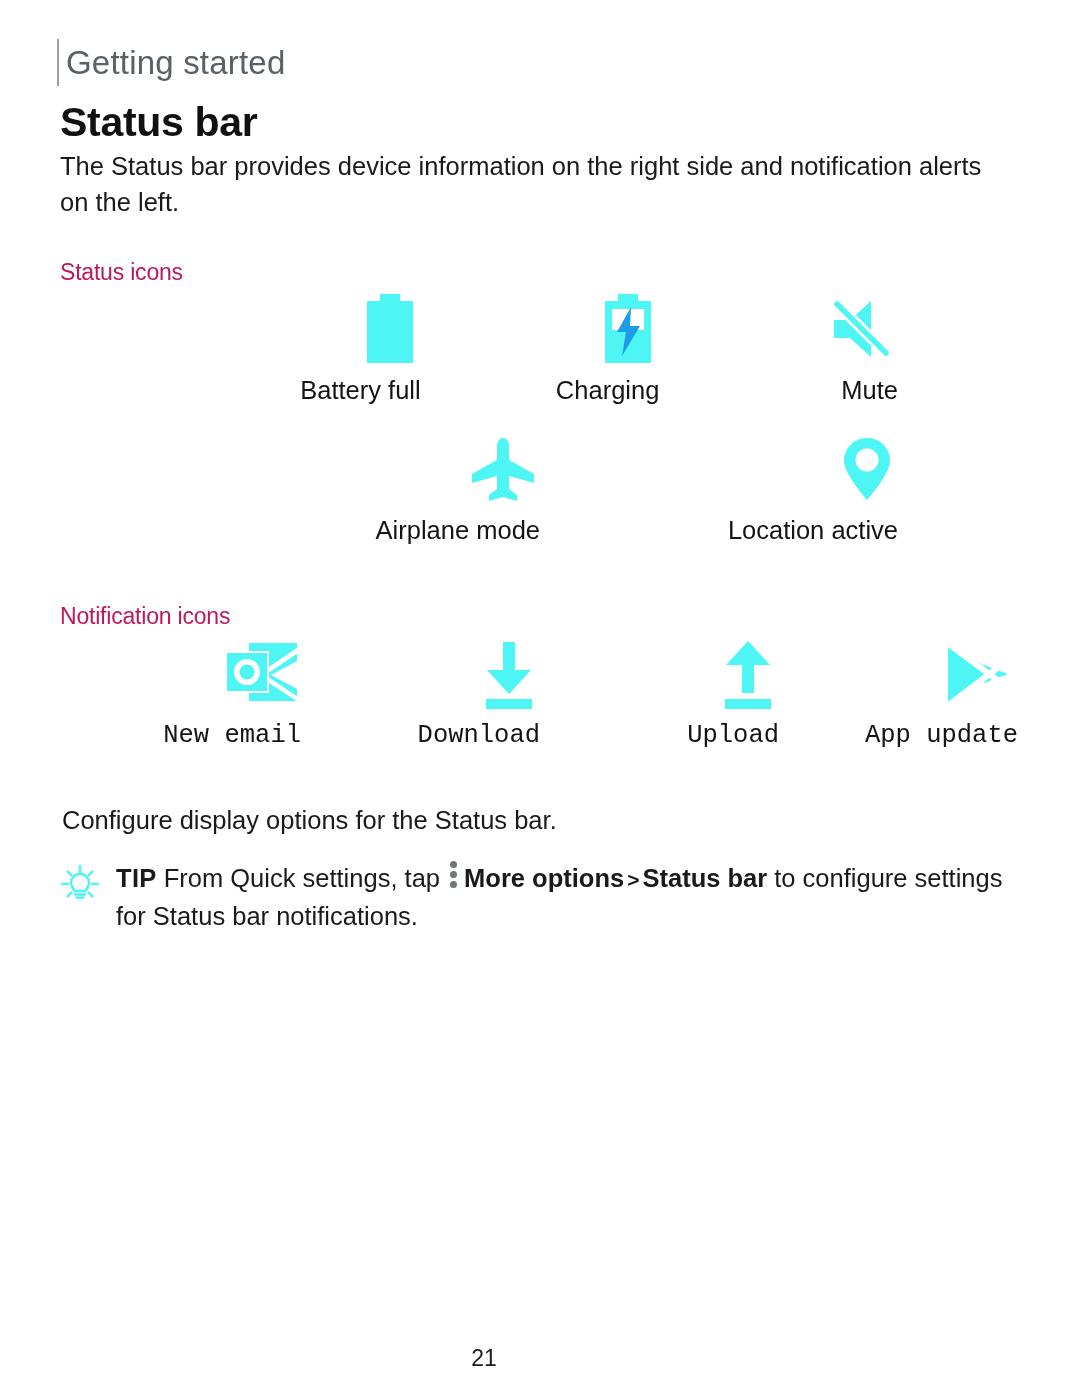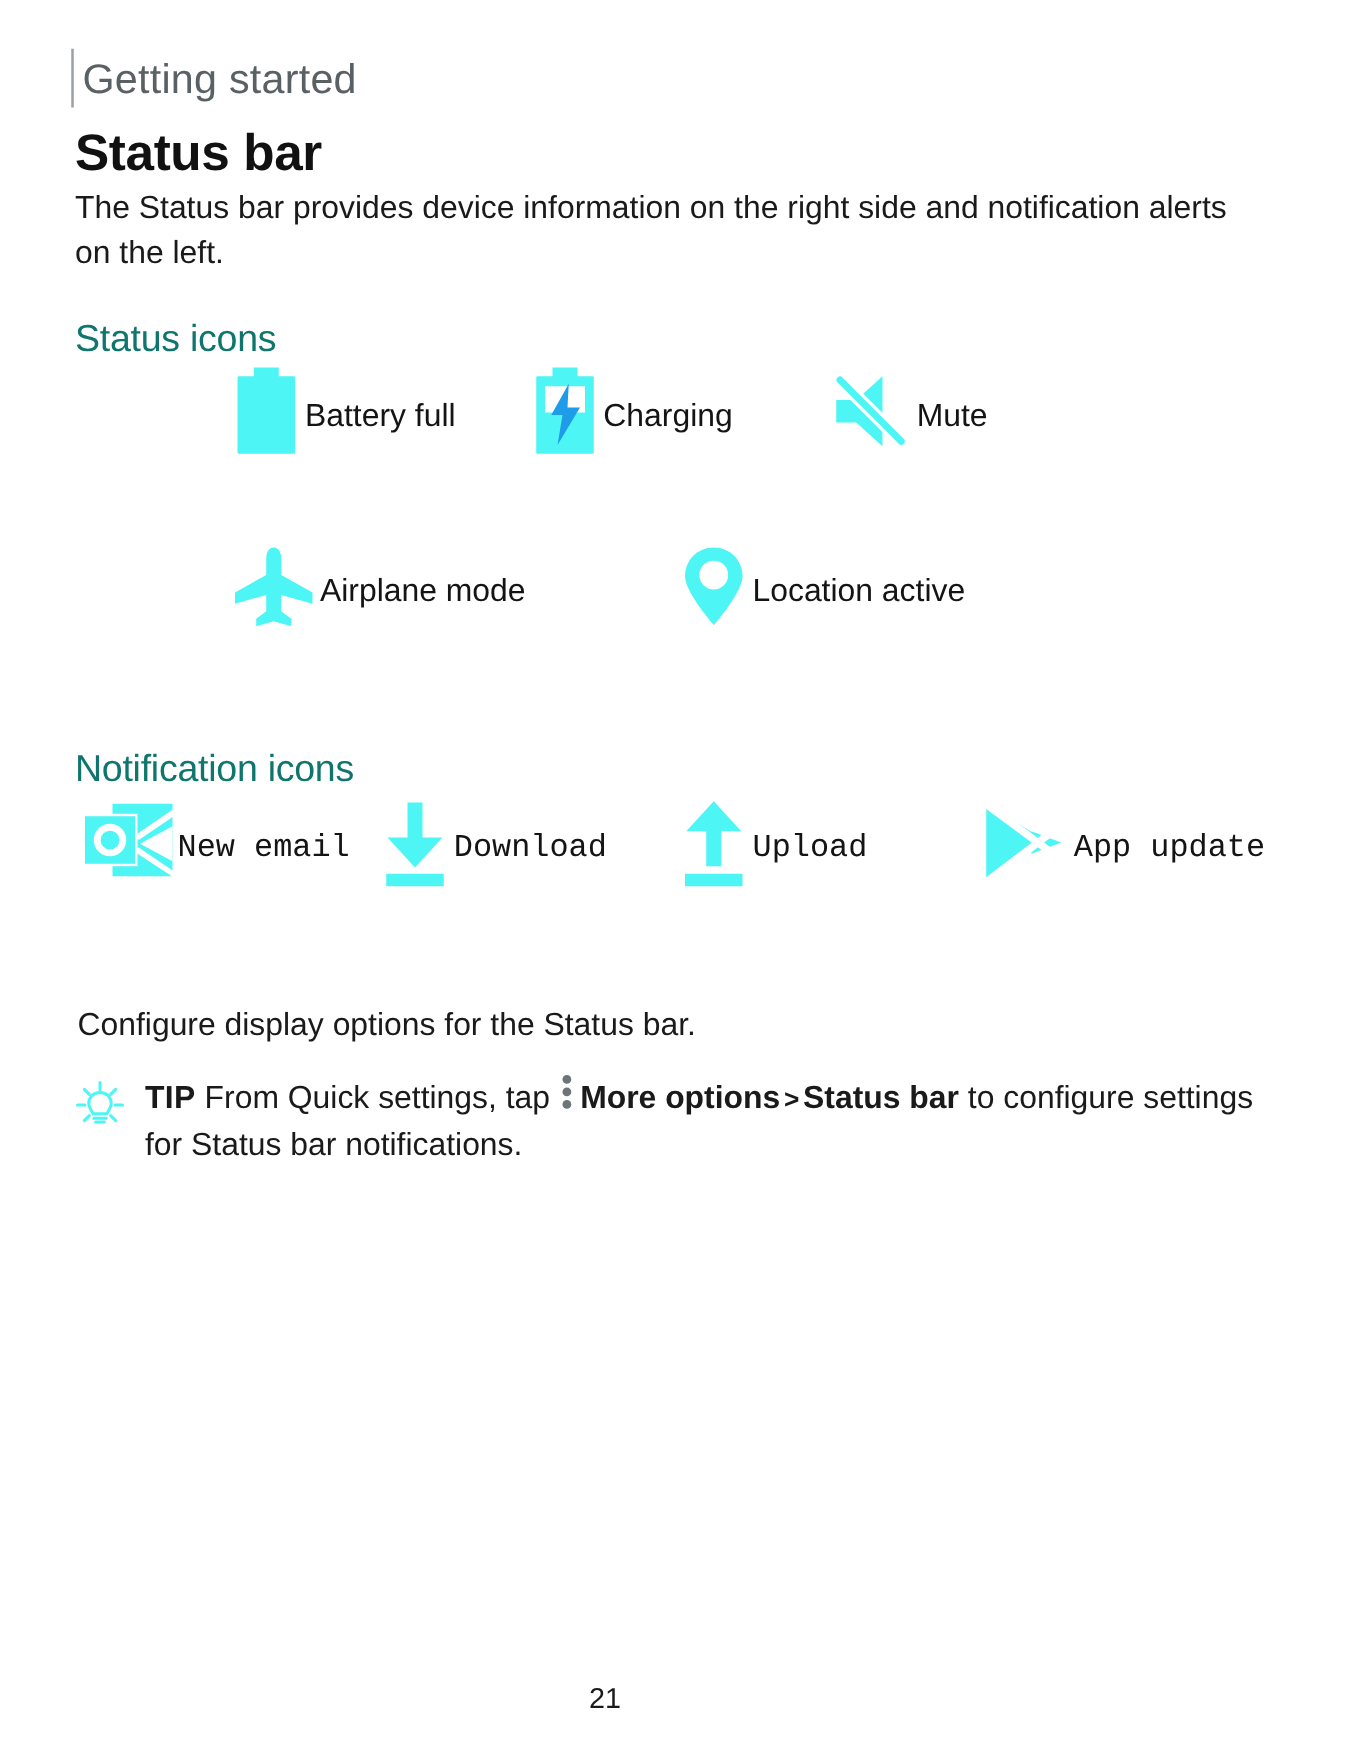--- a/index.html
+++ b/index.html
@@ -74,44 +74,44 @@
     font-size: 25.5px;
     font-weight: 400;
     line-height: 36px;
     color: #1a1a1a;
   }
 
   h2.sub-head {
     position: absolute;
     left: 60px;
     margin: 0;
-    font-size: 30px;
+    font-size: 23px;
     font-weight: 400;
     letter-spacing: -0.2px;
-    color: #0f766e;
+    color: #be185d;
     line-height: 40px;
     text-align: right;
   }
   h2.status-icons-head { top: 252px; }
   h2.notif-icons-head  { top: 596px; }
 
   
   .icon-grid {
     position: absolute;
     display: flex;
   }
   .status-grid-row1 { left: 182px; top: 292px; width: 716px; }
   .status-grid-row2 { left: 182px; top: 432px; width: 716px; }
   .notif-grid       { left: 62px;  top: 638px; width: 956px; font-family: Liberation Mono, monospace; }
 
   .icon-cell {
     flex: 1 1 0;
     display: flex;
-    flex-direction: row;
-    align-items: center;
+    flex-direction: column;
+    align-items: flex-end;
   }
   .icon-art {
     height: 74px;
     display: flex;
     align-items: center;
     justify-content: center;
   }
   .icon-label {
     margin-top: 8px;
     font-size: 25.5px;

